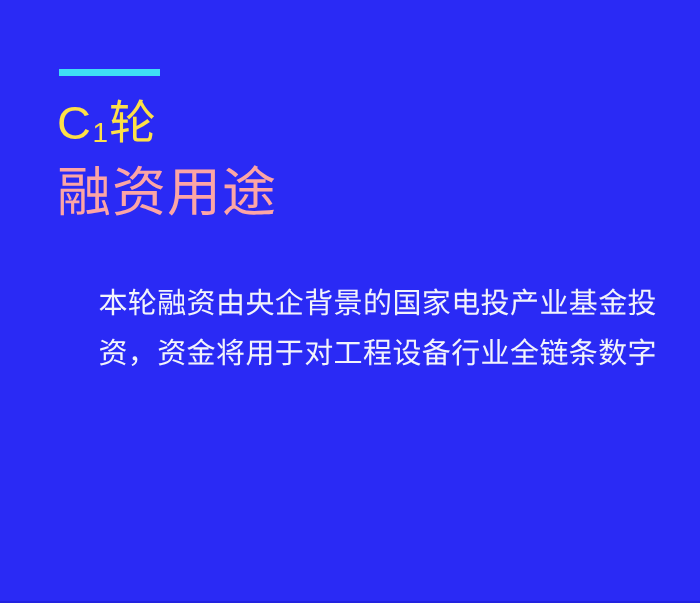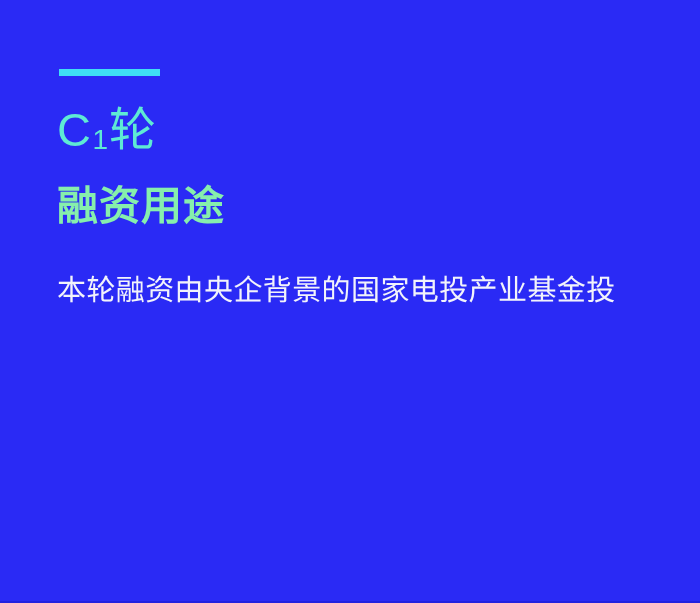--- a/index.html
+++ b/index.html
@@ -38,53 +38,54 @@
   
   .heading-block {
     position: absolute;
     left: 57px;
     top: 96px;
     width: 600px;
   }
 
   .round-title {
     font-size: 47px;
-    line-height: 68px;
+    line-height: 54px;
     font-weight: 300;
-    color: #5eead4;
+    color: #fde047;
     letter-spacing: 0.5px;
     white-space: nowrap;
   }
 
   .round-title .sub {
     font-size: 28px;
     font-weight: 300;
     vertical-align: baseline;
     position: relative;
     top: 3px;
     letter-spacing: 0;
     padding: 0 1px 0 1px;
   }
 
   .purpose-title {
     margin-top: 9px;
-    font-size: 41px;
+    font-size: 54px;
     line-height: 52px;
-    font-weight: 700;
-    color: #86efac;
+    font-weight: 400;
+    color: #fca5a5;
     letter-spacing: 1px;
     white-space: nowrap;
   }
 
   
   .body-block {
     position: absolute;
     left: 57px;
-    top: 265px;
+    top: 278px;
     width: 600px;
+    text-align: right;
   }
 
   .body-line {
     font-size: 29px;
     line-height: 50px;
     font-weight: 300;
     color: #f2f3fb;
     letter-spacing: 0.4px;
     white-space: nowrap;
   }
@@ -108,17 +109,18 @@
 
   <div class="heading-block">
     <div class="round-title">
       <span>C</span><span class="sub">1</span><span>轮</span>
     </div>
     <div class="purpose-title">融资用途</div>
   </div>
 
   <div class="body-block">
     <div class="body-line">本轮融资由央企背景的国家电投产业基金投</div>
+    <div class="body-line">资，资金将用于对工程设备行业全链条数字</div>
   </div>
 
   <div class="bottom-edge"></div>
 
 </div>
 
 </body></html>

